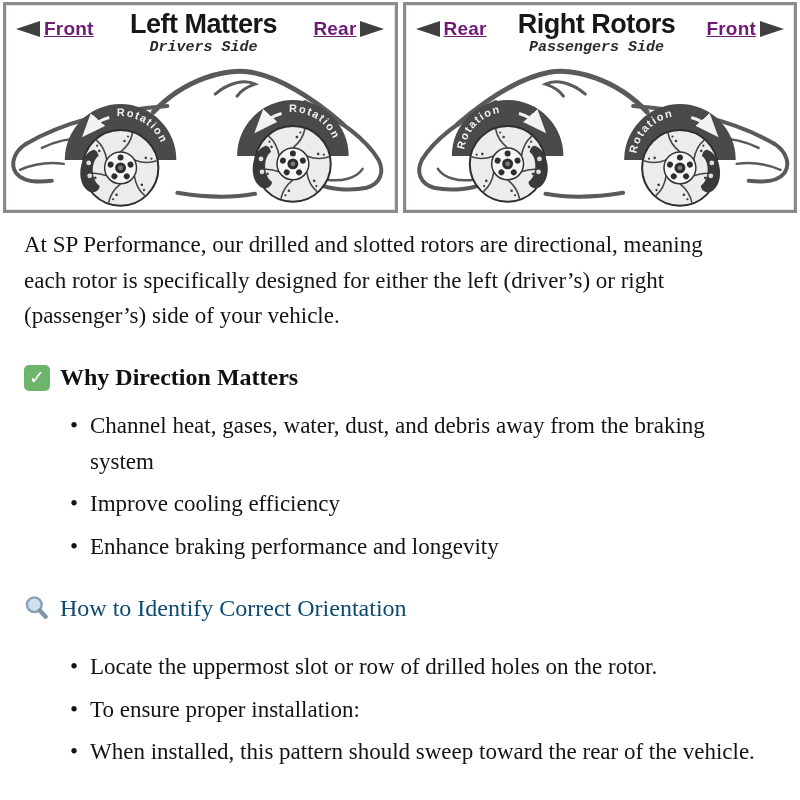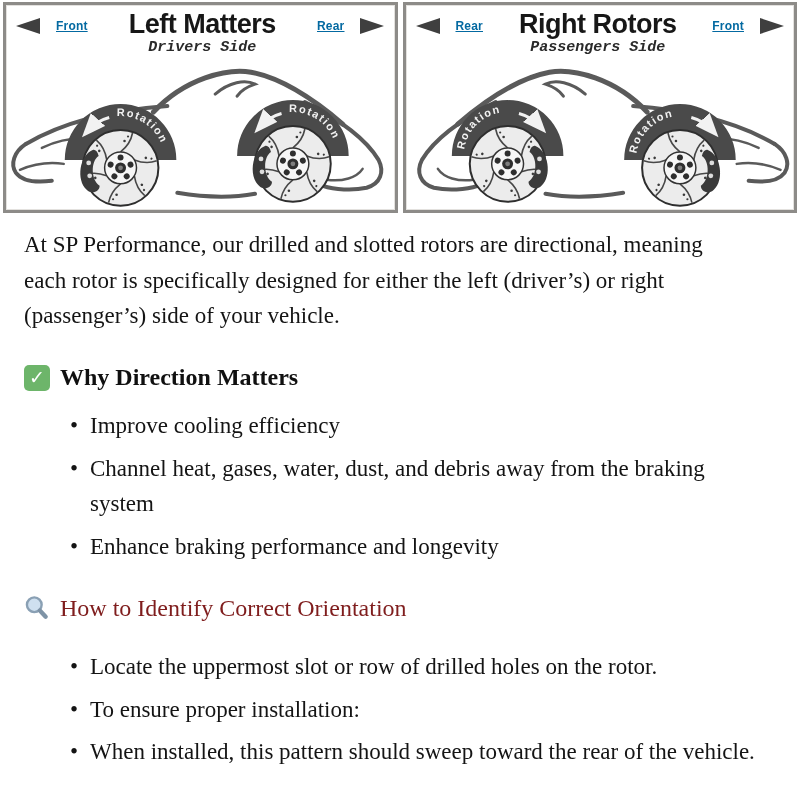--- a/index.html
+++ b/index.html
@@ -13,23 +13,23 @@
   .panel{
     flex:1;position:relative;background:#ffffff;
     border:3px solid #8d8b88;box-shadow:inset 0 0 0 1px #e3e1de;
   }
   .panel-header{
     position:absolute;top:2px;left:0;right:0;
     display:flex;justify-content:space-between;align-items:flex-start;
     padding:4px 10px 0 10px;z-index:3;
   }
   .dir-label{
-    display:flex;align-items:center;gap:16px;margin-top:7px;
-    font-family:"Liberation Sans",sans-serif;font-weight:bold;font-size:12px;
-    color:#0369a1;
+    display:flex;align-items:center;gap:4px;margin-top:7px;
+    font-family:"Liberation Sans",sans-serif;font-weight:bold;font-size:19px;
+    color:#701a75;
   }
   .dir-text{text-decoration:underline;letter-spacing:.2px;}
   .arrow-left{width:0;height:0;border-top:8px solid transparent;border-bottom:8px solid transparent;border-right:24px solid #3f3f3f;}
   .arrow-right{width:0;height:0;border-top:8px solid transparent;border-bottom:8px solid transparent;border-left:24px solid #3f3f3f;}
   .title-block{text-align:center;line-height:1;}
   .panel-title{
     font-family:"Liberation Sans",sans-serif;font-weight:bold;font-size:27px;
     color:#171717;letter-spacing:-.5px;
   }
   .panel-subtitle{
@@ -39,21 +39,21 @@
   svg.car{position:absolute;left:0;bottom:0;width:100%;height:158px;z-index:1;}
   .rot{font-family:"Liberation Sans",sans-serif;font-weight:bold;font-size:11px;fill:#f2f2f2;letter-spacing:1.5px;}
 
   
   .article{padding:8px 28px 0 24px;font-size:23px;line-height:1.55;}
   .intro{margin:4px 0 0 0;max-width:716px;}
   .sec-heading{
     display:flex;align-items:center;gap:10px;
     font-size:24px;margin:25px 0 0 0;font-weight:bold;color:#101010;
   }
-  .sec-heading.normal{font-weight:normal;color:#7f1d1d;}
+  .sec-heading.normal{font-weight:normal;color:#0c4a6e;}
   .check-icon{
     width:26px;height:26px;flex:0 0 26px;background:#6db56a;border-radius:5px;
     display:inline-flex;align-items:center;justify-content:center;
     color:#ffffff;font-size:19px;font-family:"DejaVu Sans",sans-serif;font-weight:bold;
   }
   .mag-icon{width:26px;height:26px;flex:0 0 26px;}
   .lead{margin:22px 0 0 0;}
   ul.bullets{margin:12px 0 0 0;padding:0 0 0 46px;list-style:none;max-width:736px;}
   ul.bullets li{position:relative;padding-left:20px;margin-top:7px;max-width:690px;}
   ul.bullets li::before{content:"\2022";position:absolute;left:0;top:0;}
@@ -179,22 +179,22 @@
 
   <p class="intro">At SP Performance, our drilled and slotted rotors are directional, meaning each rotor is specifically designed for either the left (driver’s) or right (passenger’s) side of your vehicle.</p>
 
   <div class="sec-heading">
     <span class="check-icon">✓</span>
     <span>Why Direction Matters</span>
   </div>
 
 
   <ul class="bullets">
+    <li>Channel heat, gases, water, dust, and debris away from the braking system</li>
     <li>Improve cooling efficiency</li>
-    <li>Channel heat, gases, water, dust, and debris away from the braking system</li>
     <li>Enhance braking performance and longevity</li>
   </ul>
 
   <div class="sec-heading normal">
     <svg class="mag-icon" viewBox="0 0 24 24">
       <circle cx="9.5" cy="9" r="6.8" fill="#cfe0f0" stroke="#8aa0b4" stroke-width="2.2"></circle>
       <line x1="14.6" y1="14.4" x2="20" y2="20" stroke="#7e93a6" stroke-width="4" stroke-linecap="round"></line>
     </svg>
     <span>How to Identify Correct Orientation</span>
   </div>

